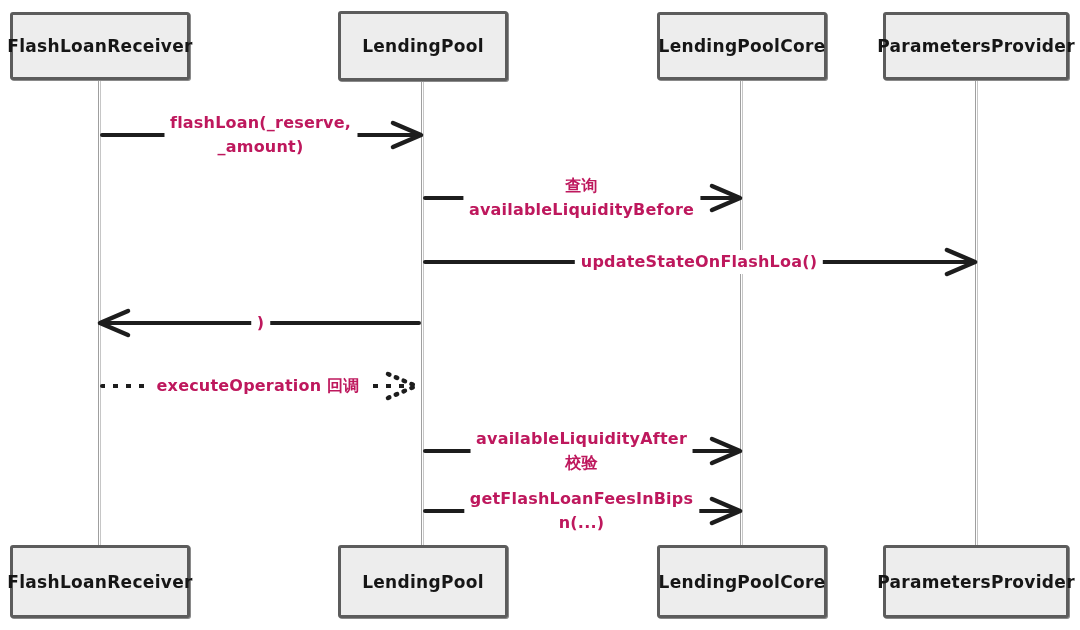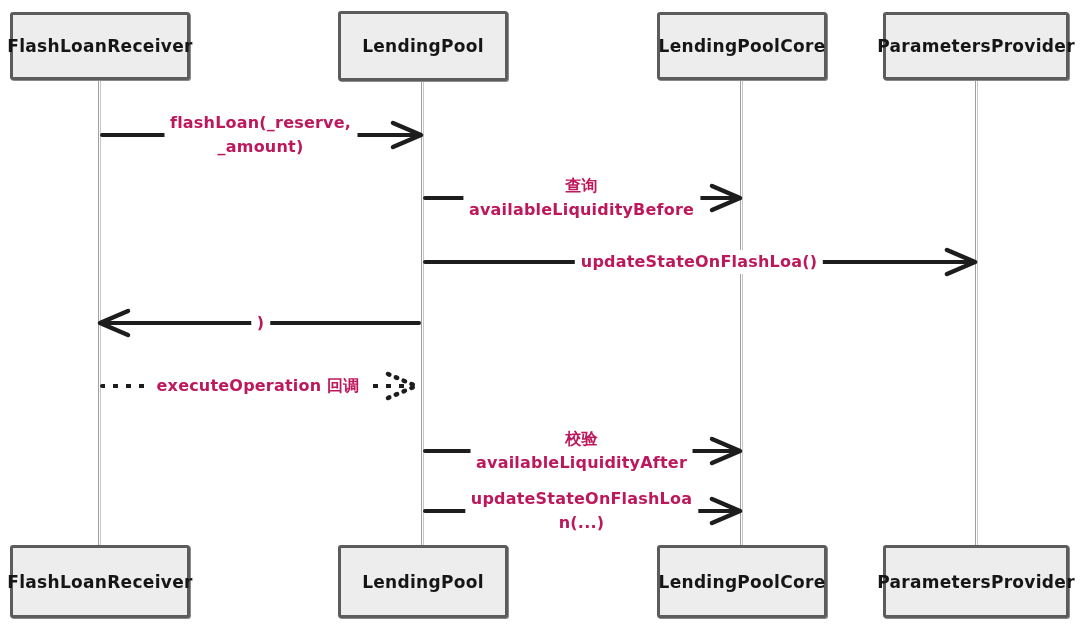--- a/index.html
+++ b/index.html
@@ -164,29 +164,29 @@
       <div>executeOperation 回调</div>
     </div>
   </div>
 
   <div class="message" style="left:423px;top:451px;width:317px">
     <div class="line"></div>
     <svg class="arrow arrow-at-right" viewBox="0 0 34 30">
         <polyline points="3,3 31,15 3,27"></polyline>
       </svg>
     <div class="label">
+      <div>availableLiquidityAfter</div>
       <div>校验</div>
-      <div>availableLiquidityAfter</div>
     </div>
   </div>
 
   <div class="message" style="left:423px;top:511px;width:317px">
     <div class="line"></div>
     <svg class="arrow arrow-at-right" viewBox="0 0 34 30">
         <polyline points="3,3 31,15 3,27"></polyline>
       </svg>
     <div class="label">
-      <div>updateStateOnFlashLoa</div>
+      <div>getFlashLoanFeesInBips</div>
       <div>n(...)</div>
     </div>
   </div>
 
 </div>
 
 </body></html>

